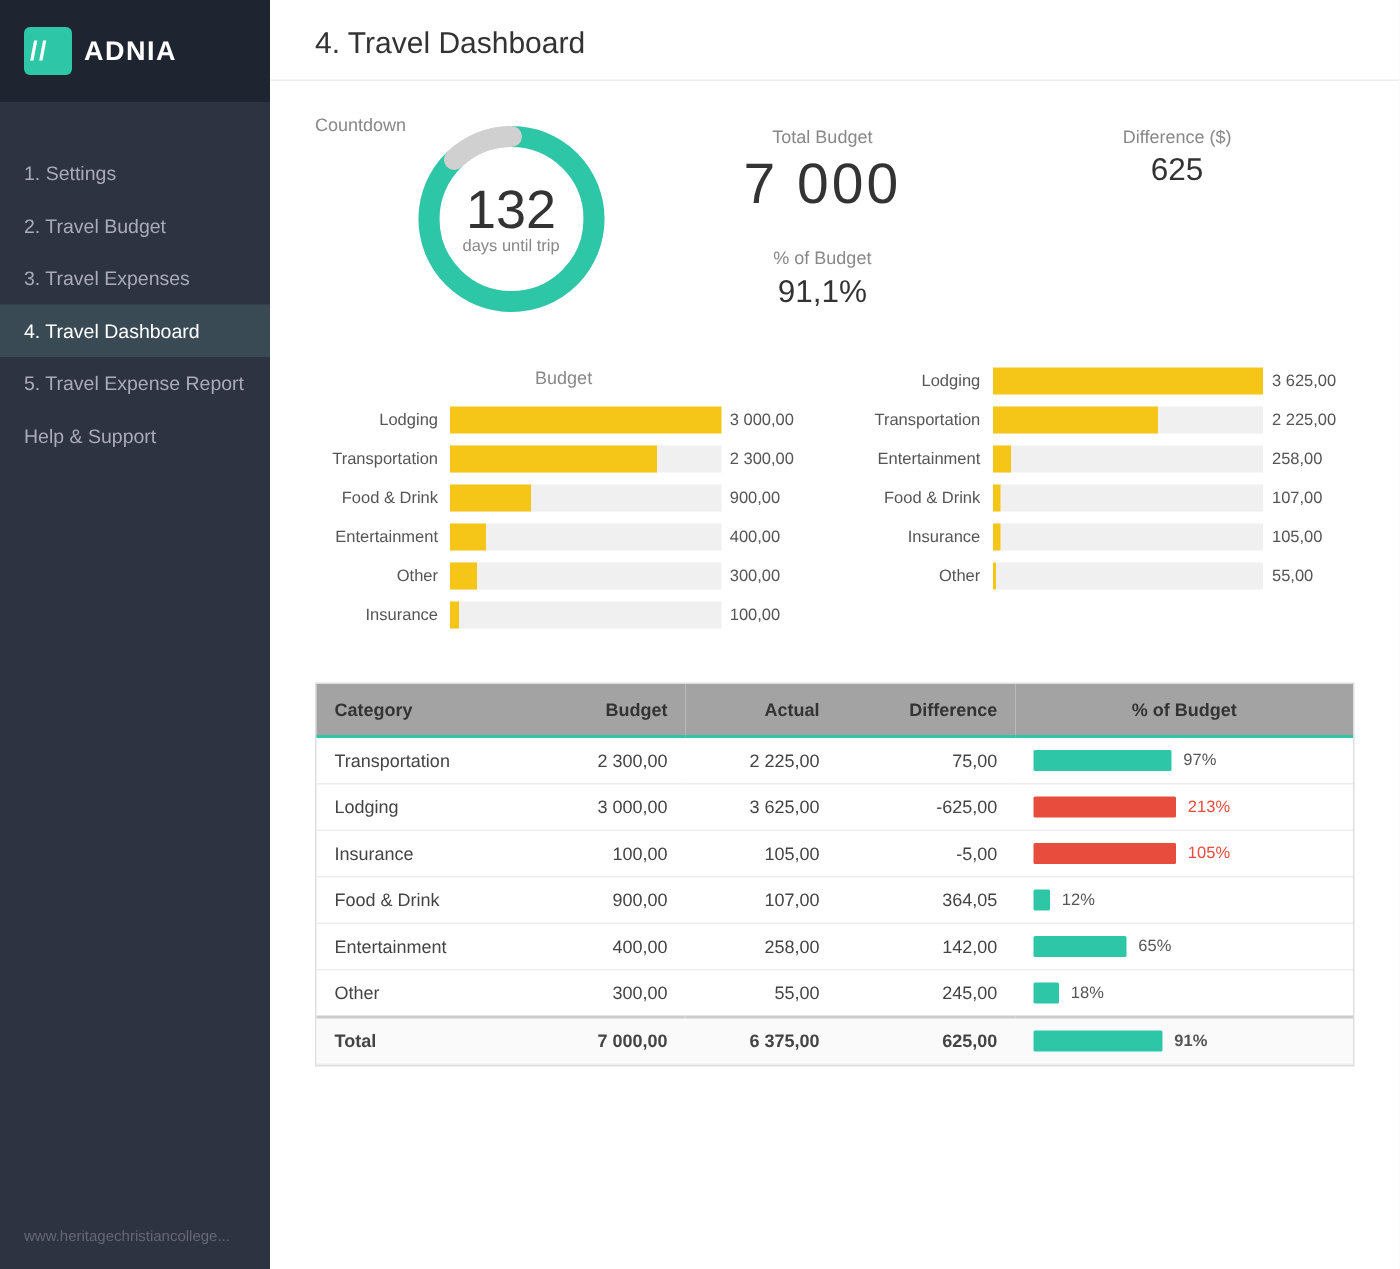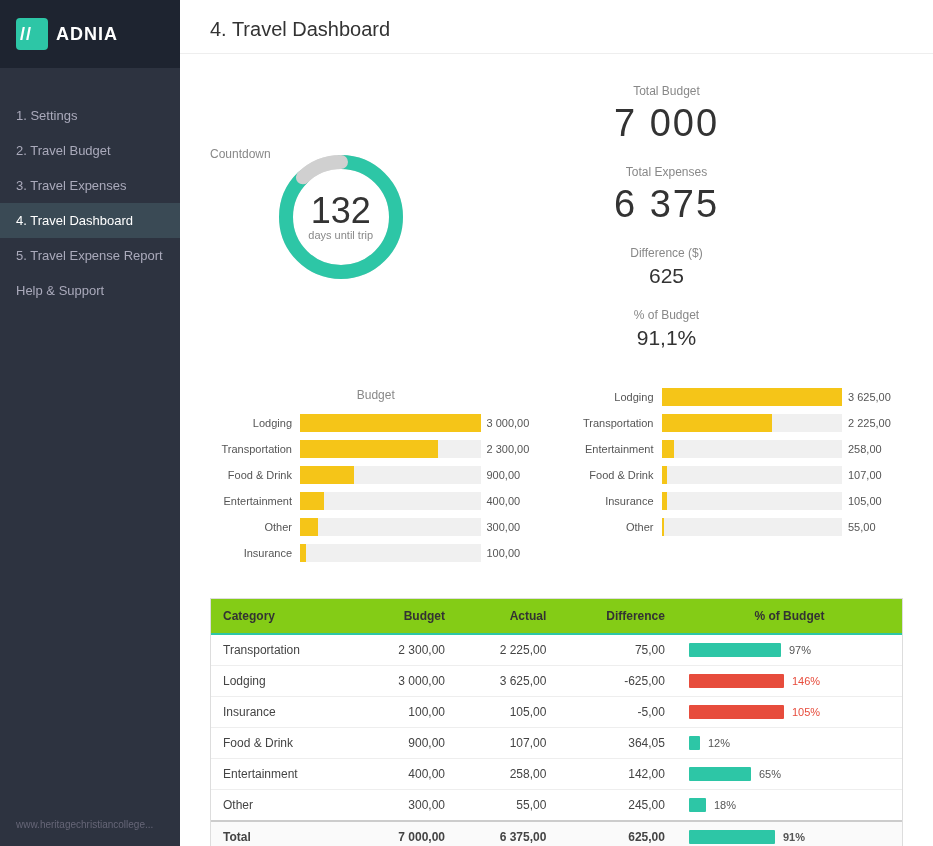--- a/index.html
+++ b/index.html
@@ -108,21 +108,21 @@
       line-height: 1;
     }
     #countdown-label {
       font-size: 11px;
       color: #888;
     }
 
     #stats-section {
       flex: 1;
       display: grid;
-      grid-template-columns: 1fr;
+      grid-template-columns: 1fr 1fr;
       gap: 0;
     }
     .stat-box {
       text-align: center;
       padding: 10px 20px;
     }
     .stat-box:nth-child(odd) { border-right: none; }
     .stat-title {
       font-size: 12px;
       color: #888;
@@ -190,21 +190,21 @@
     
     #table-section {
       border: 1px solid #ddd;
     }
     #data-table {
       width: 100%;
       border-collapse: collapse;
       font-size: 12px;
     }
     #data-table thead tr {
-      background: #84cc16;
+      background: #a3a3a3;
       border-bottom: 2px solid #2dc6a6;
     }
     #data-table thead th {
       padding: 10px 12px;
       text-align: left;
       font-weight: 600;
       color: #333;
     }
     #data-table thead th.right { text-align: right; }
     #data-table thead th.center { text-align: center; }
@@ -285,24 +285,20 @@
             <div id="countdown-number">132</div>
             <div id="countdown-label">days until trip</div>
           </div>
         </div>
       </div>
 
       <div id="stats-section">
         <div class="stat-box">
           <div class="stat-title">Total Budget</div>
           <div class="stat-value-large">7 000</div>
-        </div>
-        <div class="stat-box">
-          <div class="stat-title">Total Expenses</div>
-          <div class="stat-value-large">6 375</div>
         </div>
         <div class="stat-box">
           <div class="stat-title">Difference ($)</div>
           <div class="stat-value-medium">625</div>
         </div>
         <div class="stat-box">
           <div class="stat-title">% of Budget</div>
           <div class="stat-value-medium">91,1%</div>
         </div>
       </div>
@@ -429,21 +425,21 @@
     </td>
   </tr>
             <tr>
     <td>Lodging</td>
     <td class="right">3 000,00</td>
     <td class="right">3 625,00</td>
     <td class="diff-negative">-625,00</td>
     <td class="budget-bar-cell">
       <div class="budget-bar-wrapper">
         <div class="budget-mini-bar over" style="width:95px"></div>
-        <span class="budget-pct over">146%</span>
+        <span class="budget-pct over">213%</span>
       </div>
     </td>
   </tr>
             <tr>
     <td>Insurance</td>
     <td class="right">100,00</td>
     <td class="right">105,00</td>
     <td class="diff-negative">-5,00</td>
     <td class="budget-bar-cell">
       <div class="budget-bar-wrapper">

